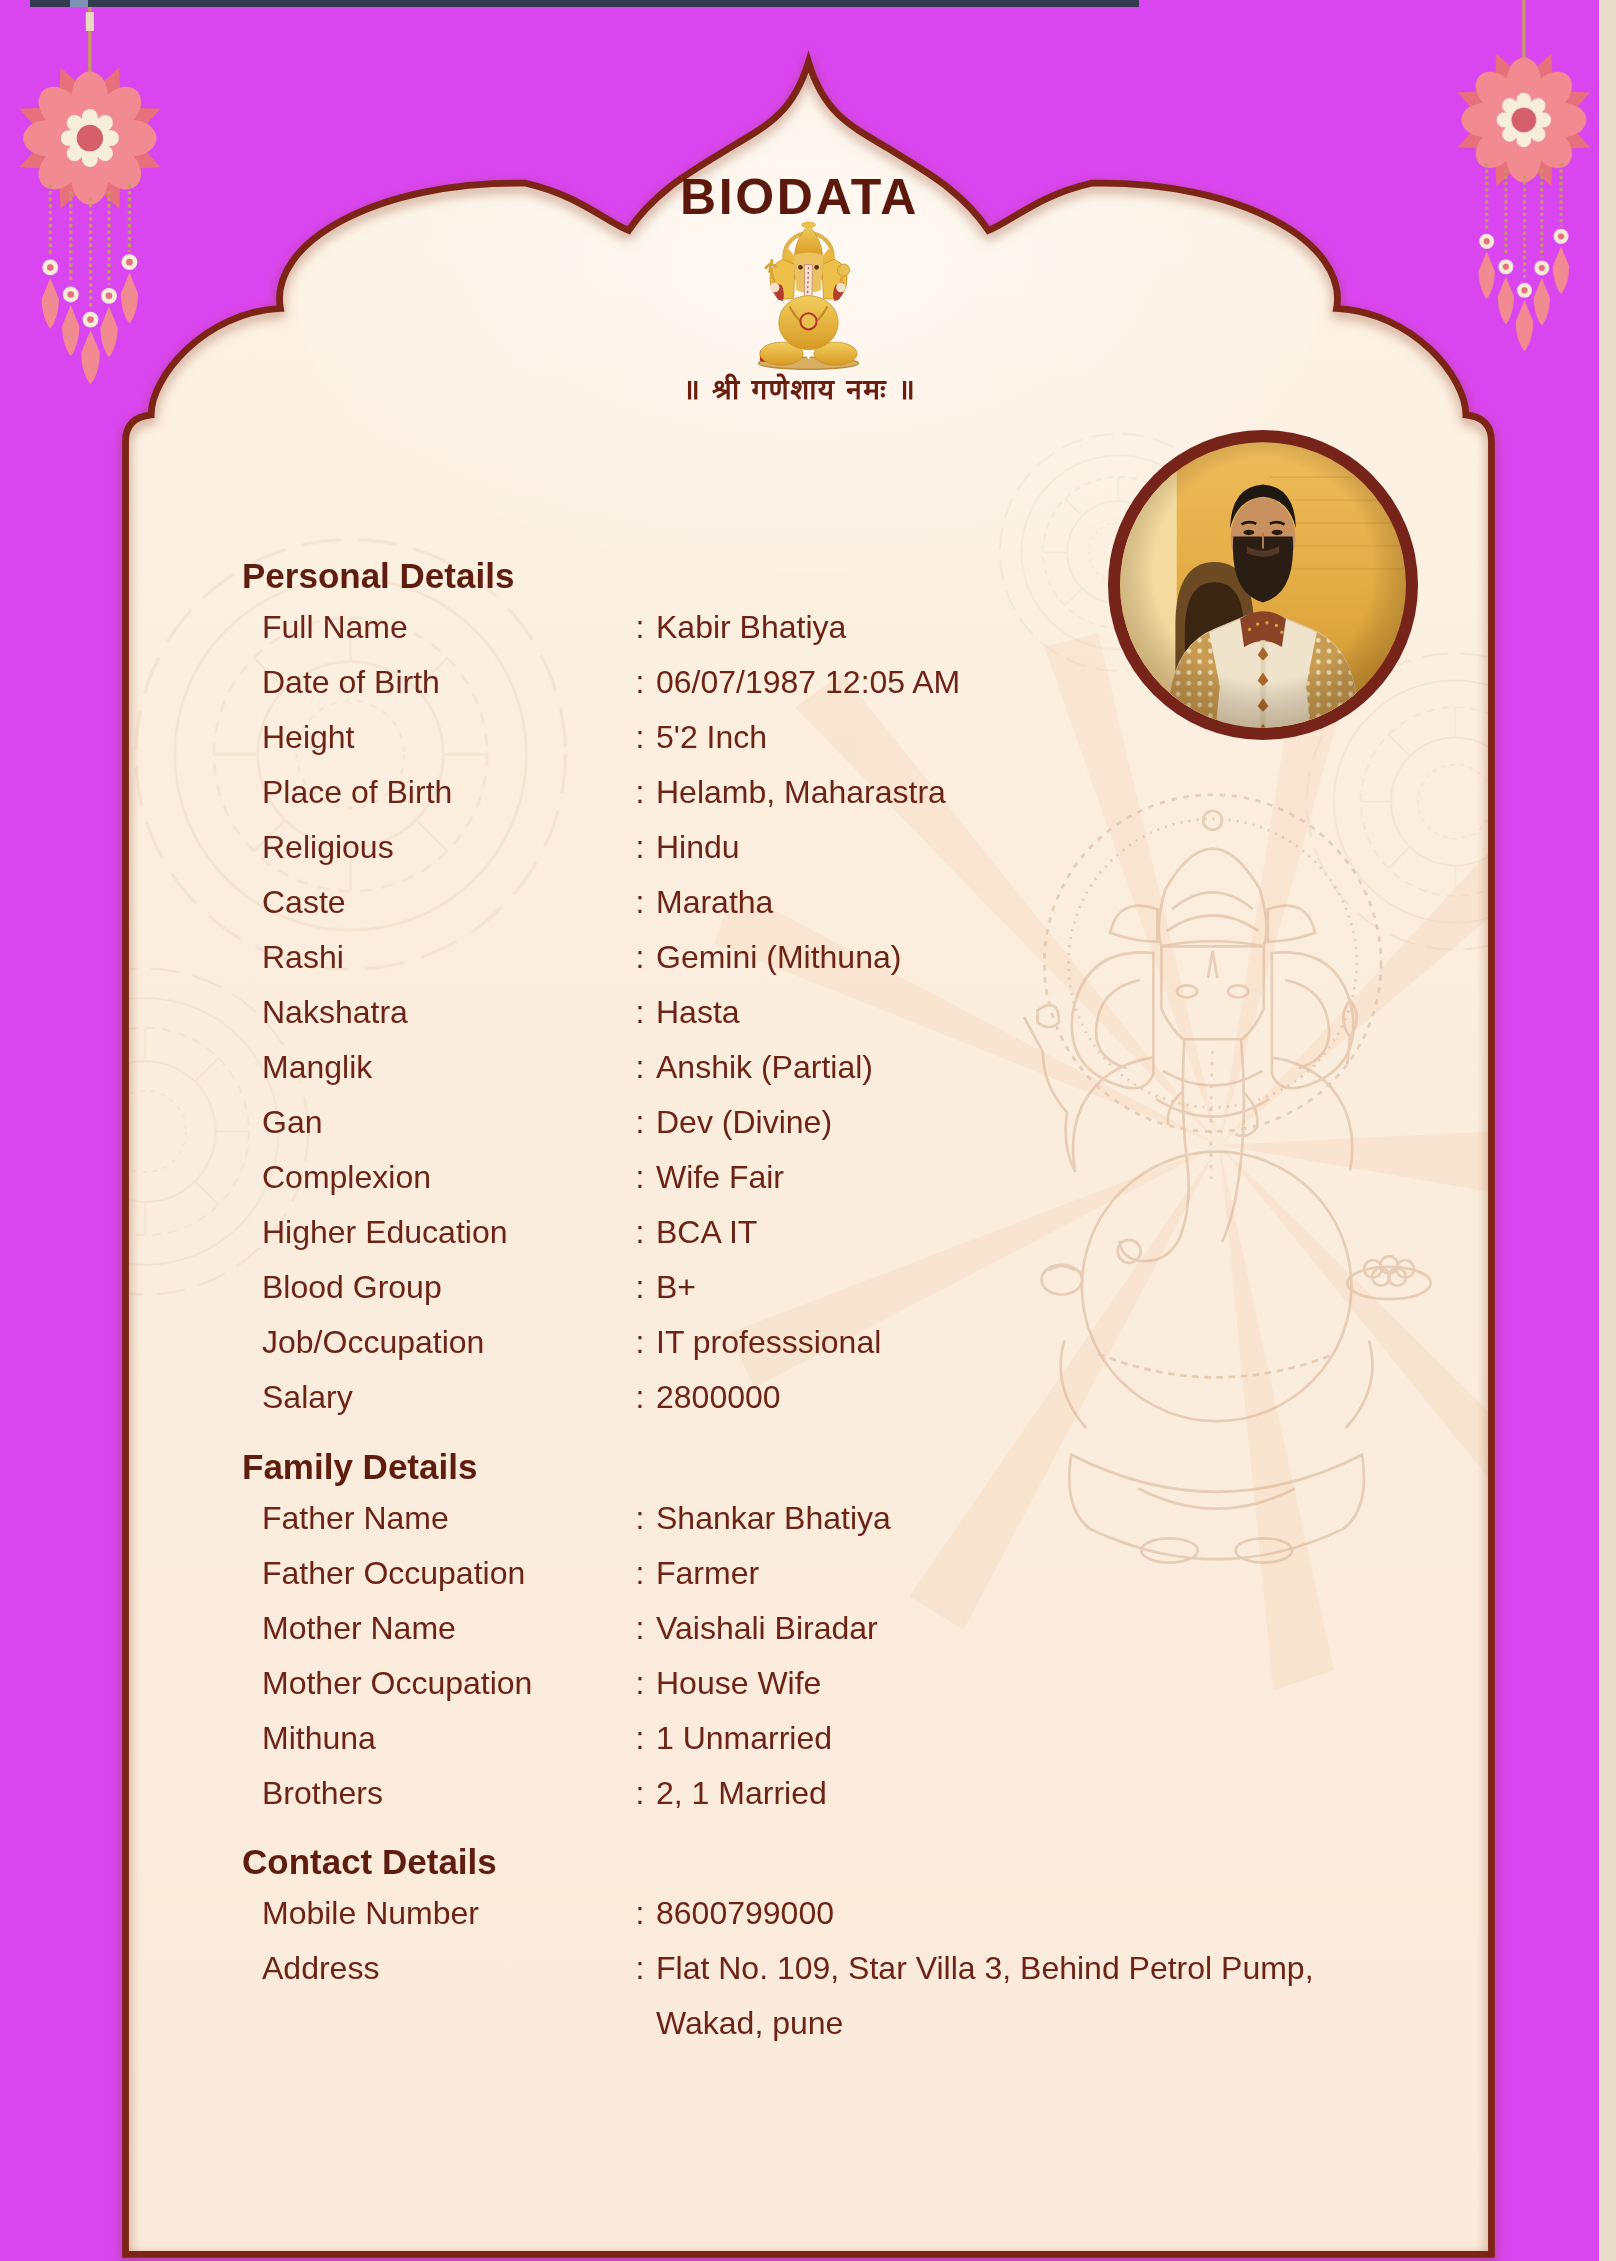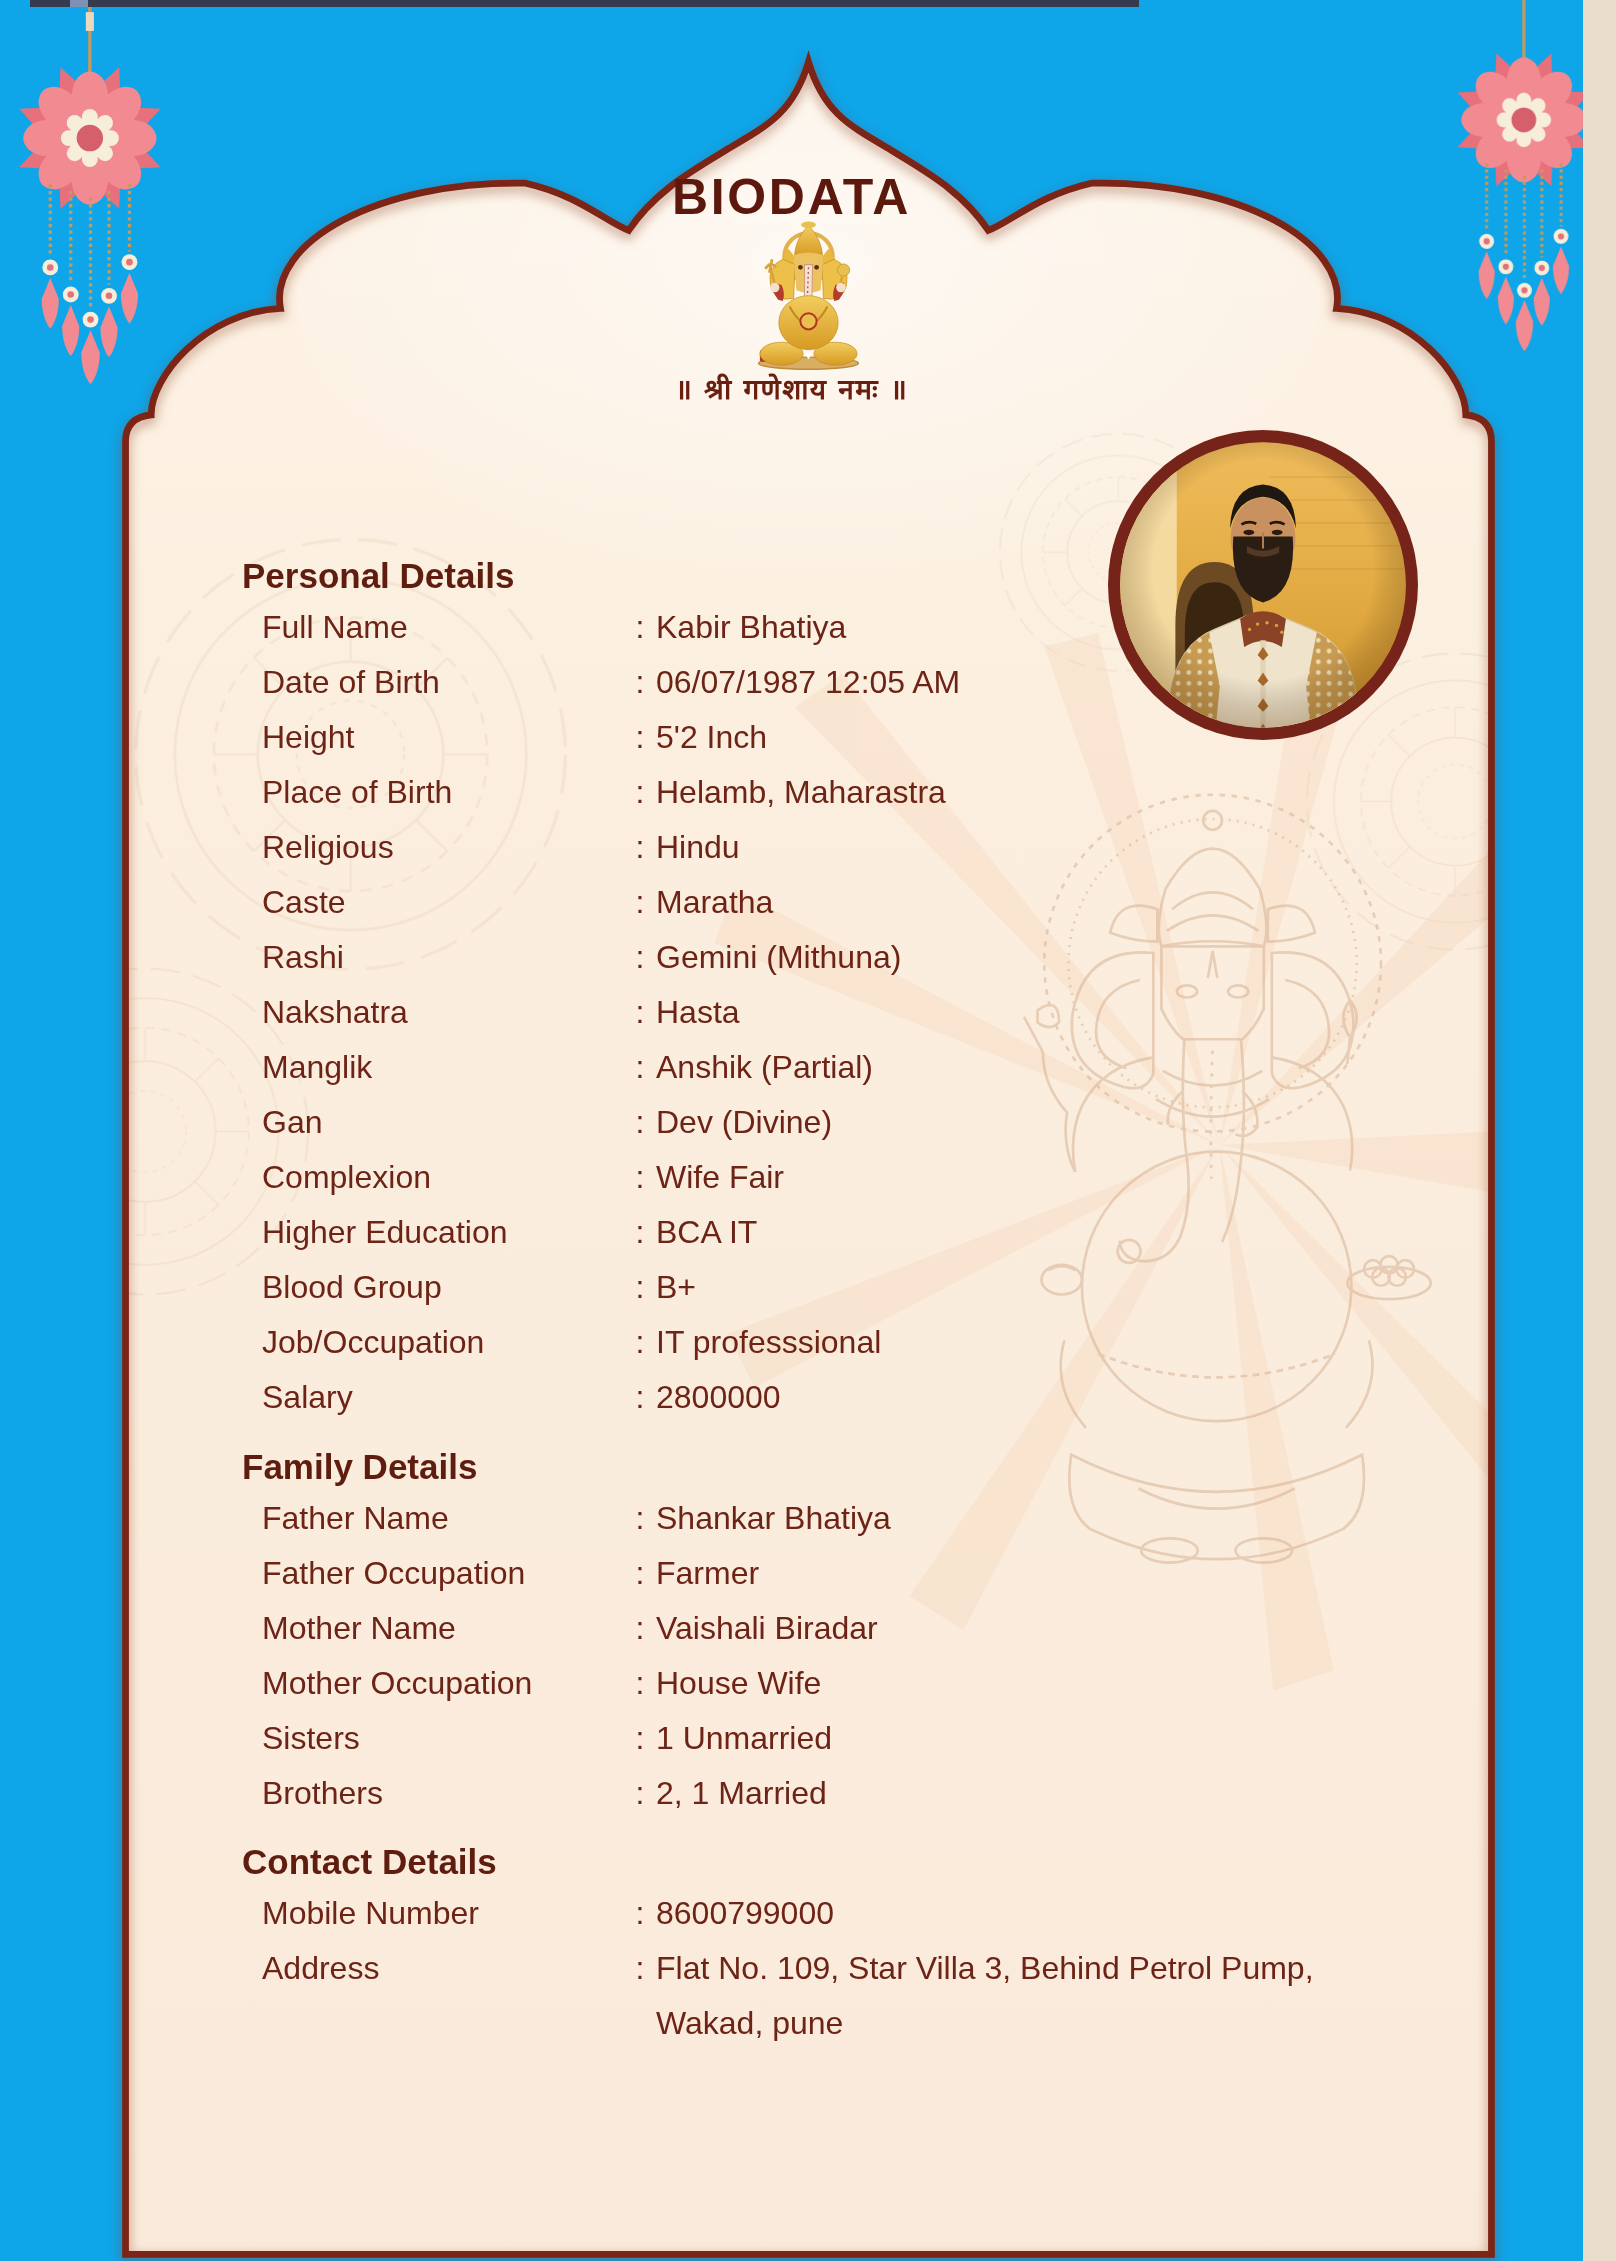--- a/index.html
+++ b/index.html
@@ -1,17 +1,17 @@
 <!DOCTYPE html>
 <html style="font-size:10.8px"><head>
 <meta charset="utf-8">
 <style>
   html,body{margin:0;padding:0;background:#e9dccb;}
   .page{position:relative;width:1583px;height:2261px;overflow:hidden;
-        background:#0ea5e9;font-family:"Liberation Sans","DejaVu Sans",sans-serif;}
+        background:#d946ef;font-family:"Liberation Sans","DejaVu Sans",sans-serif;padding-left:16px;}
   svg{display:block;}
   .abs{position:absolute;}
   .topbar{position:absolute;left:30px;top:0;width:1109px;height:6.7px;background:#343b4f;}
   .topbar-notch{position:absolute;left:70px;top:0;width:17.5px;height:6.7px;background:#7d90b5;}
   .title{position:absolute;left:0;right:0;top:168px;text-align:center;
          font-size:50px;font-weight:bold;letter-spacing:2.7px;color:#5c180c;}
   .shloka{position:absolute;left:0;right:0;top:369px;text-align:center;
           font-size:28px;font-weight:bold;letter-spacing:1.3px;color:#691e10;
           font-family:"DejaVu Sans","Liberation Sans",sans-serif;}
   .content{position:absolute;left:242px;top:552px;width:1159px;}
@@ -349,21 +349,21 @@
     <div class="row"><span class="lbl">Higher Education</span><span class="sep">:</span><span class="val">BCA IT</span></div>
     <div class="row"><span class="lbl">Blood Group</span><span class="sep">:</span><span class="val">B+</span></div>
     <div class="row"><span class="lbl">Job/Occupation</span><span class="sep">:</span><span class="val">IT professsional</span></div>
     <div class="row"><span class="lbl">Salary</span><span class="sep">:</span><span class="val">2800000</span></div>
 
     <div class="section-header hdr-gap">Family Details</div>
     <div class="row"><span class="lbl">Father Name</span><span class="sep">:</span><span class="val">Shankar Bhatiya</span></div>
     <div class="row"><span class="lbl">Father Occupation</span><span class="sep">:</span><span class="val">Farmer</span></div>
     <div class="row"><span class="lbl">Mother Name</span><span class="sep">:</span><span class="val">Vaishali Biradar</span></div>
     <div class="row"><span class="lbl">Mother Occupation</span><span class="sep">:</span><span class="val">House Wife</span></div>
-    <div class="row"><span class="lbl">Sisters</span><span class="sep">:</span><span class="val">1 Unmarried</span></div>
+    <div class="row"><span class="lbl">Mithuna</span><span class="sep">:</span><span class="val">1 Unmarried</span></div>
     <div class="row"><span class="lbl">Brothers</span><span class="sep">:</span><span class="val">2, 1 Married</span></div>
 
     <div class="section-header hdr-gap">Contact Details</div>
     <div class="row"><span class="lbl">Mobile Number</span><span class="sep">:</span><span class="val">8600799000</span></div>
     <div class="row"><span class="lbl">Address</span><span class="sep">:</span><span class="val">Flat No. 109, Star Villa 3, Behind Petrol Pump,</span></div>
     <div class="row addr2"><span class="lbl"> </span><span class="sep"> </span><span class="val">Wakad, pune</span></div>
   </div>
 
 </div>
 

